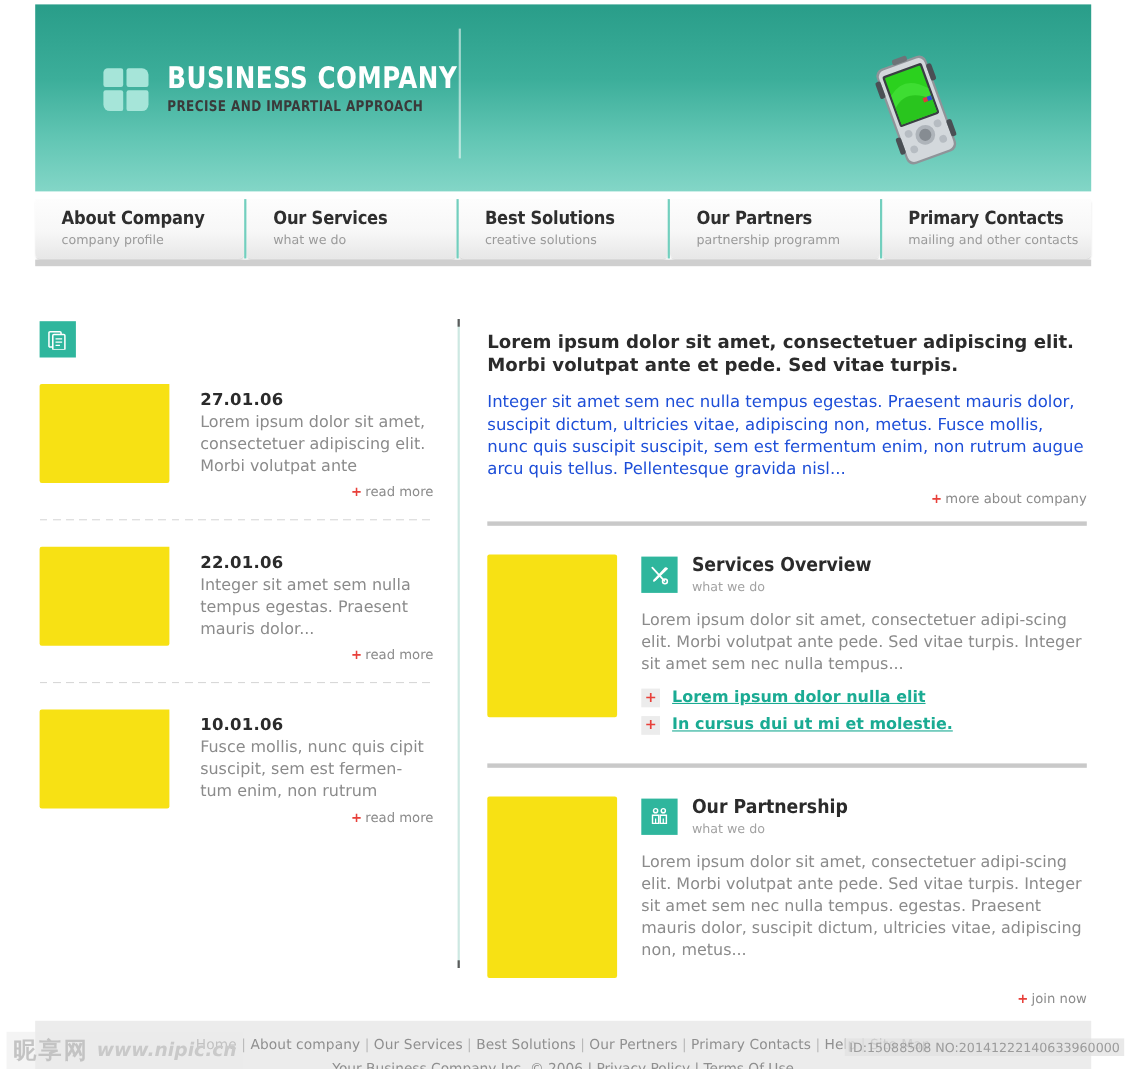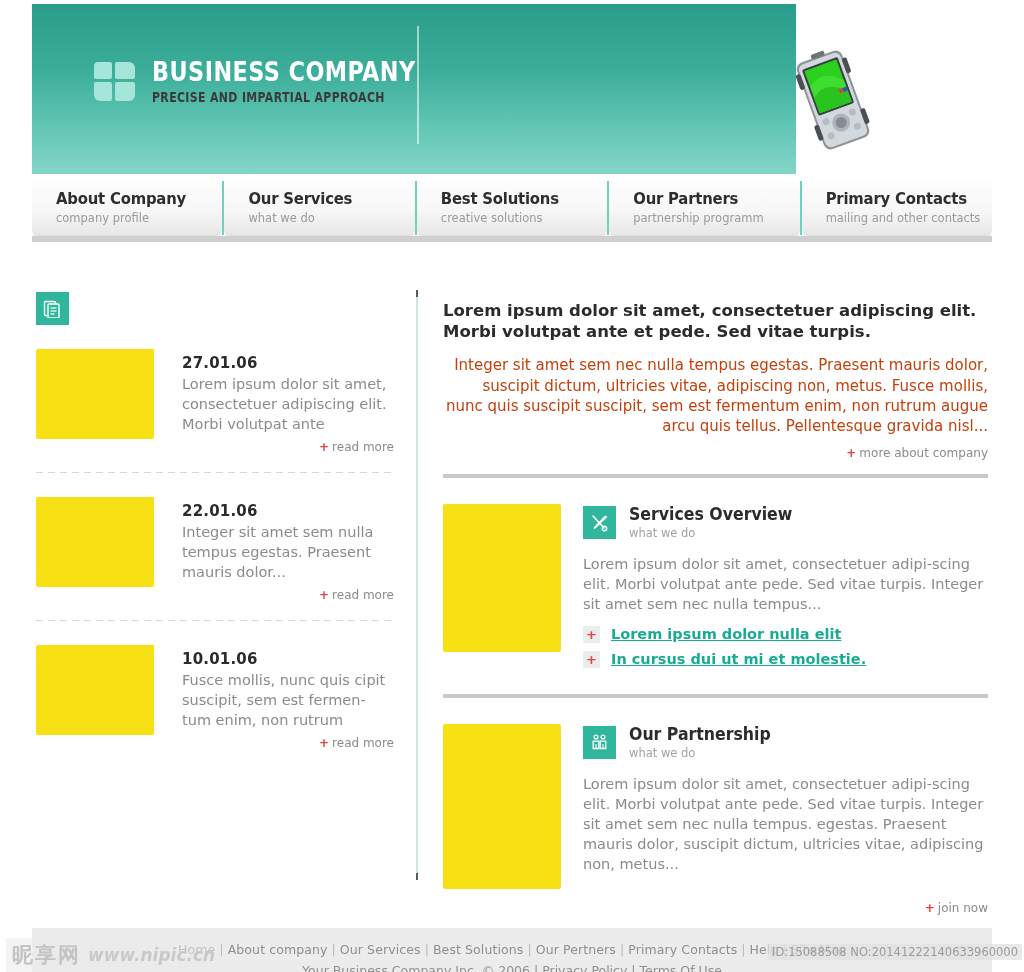--- a/index.html
+++ b/index.html
@@ -6,21 +6,21 @@
   html, body {
     width: 1024px; height: 972px;
     background: #ffffff;
     font-family: "DejaVu Sans", "Liberation Sans", sans-serif;
     overflow: hidden;
   }
   .page { position: relative; width: 1024px; height: 972px; background:#fff; }
 
   
   .header {
-    position: absolute; left: 32px; top: 4px; width: 764px; height: 170px;
+    position: absolute; left: 32px; top: 4px; width: 960px; height: 170px;
     background: linear-gradient(to bottom, #299d89 0%, #3cae9a 40%, #62c6b4 72%, #83d6c7 100%);
   }
   .header-divider {
     position: absolute; left: 385px; top: 22px; width: 2px; height: 118px;
     background: rgba(255,255,255,0.55);
   }
   .logo-wrap { position:absolute; left:62px; top:54px; display:flex; align-items:flex-start; }
   .logo-mark { position:relative; width:42px; height:40px; margin-top:4px; }
   .logo-mark i {
     position:absolute; display:block; background:#a6e5d9; border-radius:3px;
@@ -118,21 +118,21 @@
 
   
   .right-col { position:absolute; left:443px; top:10px; width:545px; }
   .welcome-title {
     font-size:18px; font-weight:bold; color:#2b2b2b; letter-spacing:0.3px;
     font-family:"DejaVu Sans Condensed","Liberation Sans Narrow","Liberation Sans",sans-serif;
   }
   .welcome-lead {
     font-size:16.5px; font-weight:bold; color:#2b2b2b; line-height:1.28; margin-top:10px;
   }
-  .welcome-body { font-size:15px; color:#c2410c; line-height:1.36; margin-top:13px;text-align:right; }
+  .welcome-body { font-size:15px; color:#1d4ed8; line-height:1.36; margin-top:13px; }
   .link-right { text-align:right; margin-top:9px; font-size:12px; color:#8b8b8b; }
   .link-right .plus { color:#e8403a; font-weight:bold; margin-right:3px; }
   .hr-gray { height:4px; background:#c9c9c9; margin-top:14px; }
 
   .panel { display:flex; margin-top:26px; }
   .panel-thumb { width:118px; height:148px; background:#f7e114; flex:none; border-radius:2px;}
   .panel-thumb.tall { height:165px; }
   .panel-body { margin-left:22px; flex:1; }
   .panel-text { font-size:14.5px; color:#8b8b8b; line-height:1.38; margin-top:14px; }
   .svc-links { margin-top:12px; }

